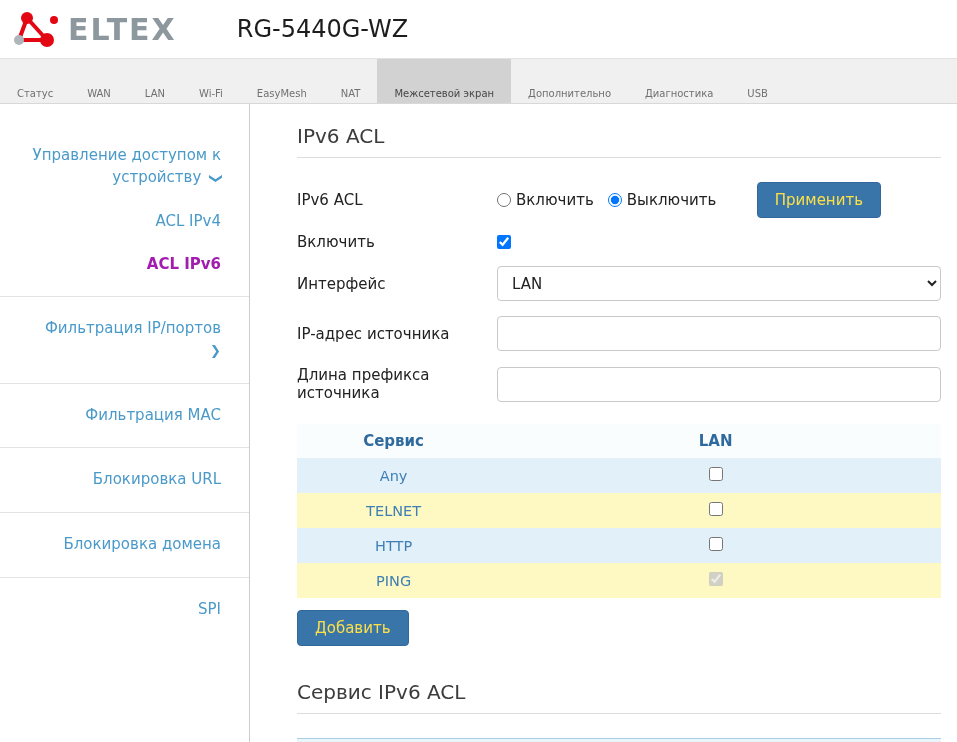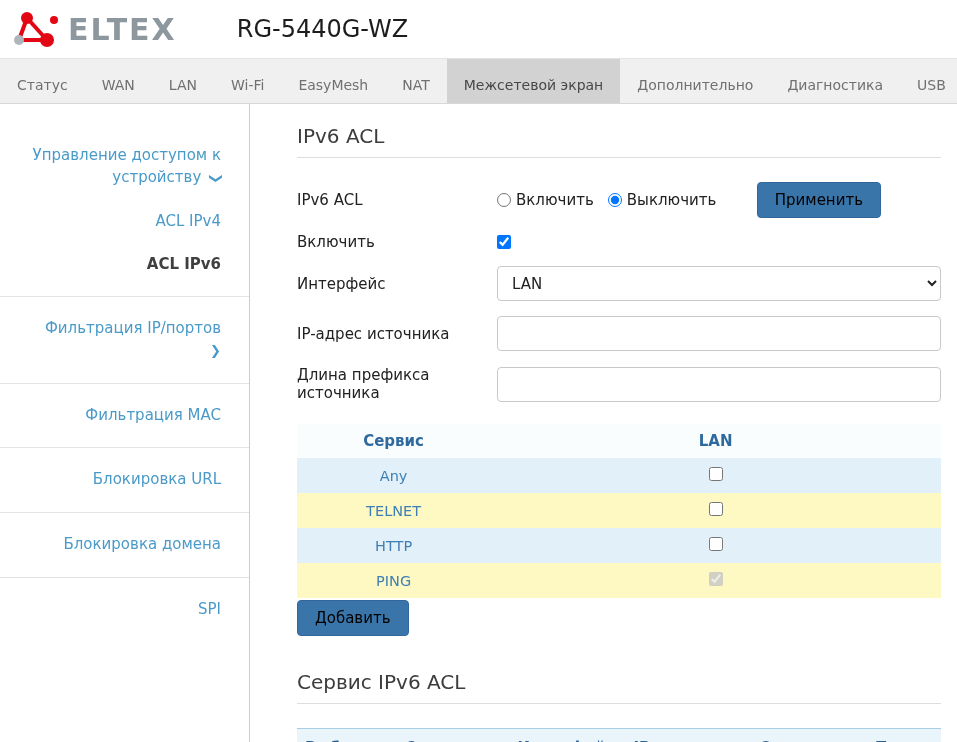--- a/index.html
+++ b/index.html
@@ -34,23 +34,23 @@
 
   
   .topnav {
     display: flex;
     background: #f0f0f0;
     border-top: 1px solid #e2e2e2;
     border-bottom: 1px solid #d8d8d8;
     height: 46px;
   }
   .tab {
-    padding: 4px 17px;
+    padding: 12px 17px;
     line-height: 45px;
-    font-size: 14px;
+    font-size: 10px;
     color: #707070;
     cursor: pointer;
     white-space: nowrap;
   }
   .tab.active {
     background: #d2d2d2;
     color: #474747;
   }
 
   
@@ -70,21 +70,21 @@
     padding: 13px 28px;
     font-size: 15px;
     color: #4a9ac9;
     text-decoration: none;
     cursor: pointer;
     line-height: 1.45;
   }
   .side-group { border-bottom: 1px solid #e3e3e3; padding-bottom: 14px; }
   .side-link.group-head { padding-bottom: 6px; }
   .side-link.sub { padding-top: 16px; padding-bottom: 6px; }
-  .side-link.active { font-weight: bold; color: #404040; padding-left: 48px; }
+  .side-link.active { font-weight: bold; color: #a21caf; padding-left: 48px; }
   .side-link.item {
     padding: 21px 28px;
     border-bottom: 1px solid #e3e3e3;
   }
   .side-link.item.last { border-bottom: none; }
   .chev {
     display: inline-block;
     font-size: 13px;
     font-weight: bold;
     margin-left: 4px;
@@ -124,21 +124,21 @@
     align-items: center;
     gap: 5px;
     margin-right: 14px;
     font-size: 15px;
     color: #222;
     cursor: pointer;
   }
 
   .btn {
     background: #3a75a9;
-    color: #000000;
+    color: #fde047;
     border: 1px solid #32679b;
     border-radius: 4px;
     padding: 8px 17px;
     font-size: 15px;
     font-family: inherit;
     cursor: pointer;
   }
   .btn.apply { margin-left: auto; margin-right: 60px; }
 
   select.ctl, input.ctl {
@@ -151,21 +151,21 @@
     font-family: inherit;
     color: #222;
     background: #fff;
   }
 
   
   table.service {
     width: 100%;
     border-collapse: collapse;
     margin-top: 22px;
-    margin-bottom: 2px;
+    margin-bottom: 12px;
   }
   table.service th {
     padding: 8px 6px;
     font-size: 15px;
     font-weight: bold;
     color: #2f6a9e;
     text-align: center;
     background: #fafdfe;
   }
   table.service td {

